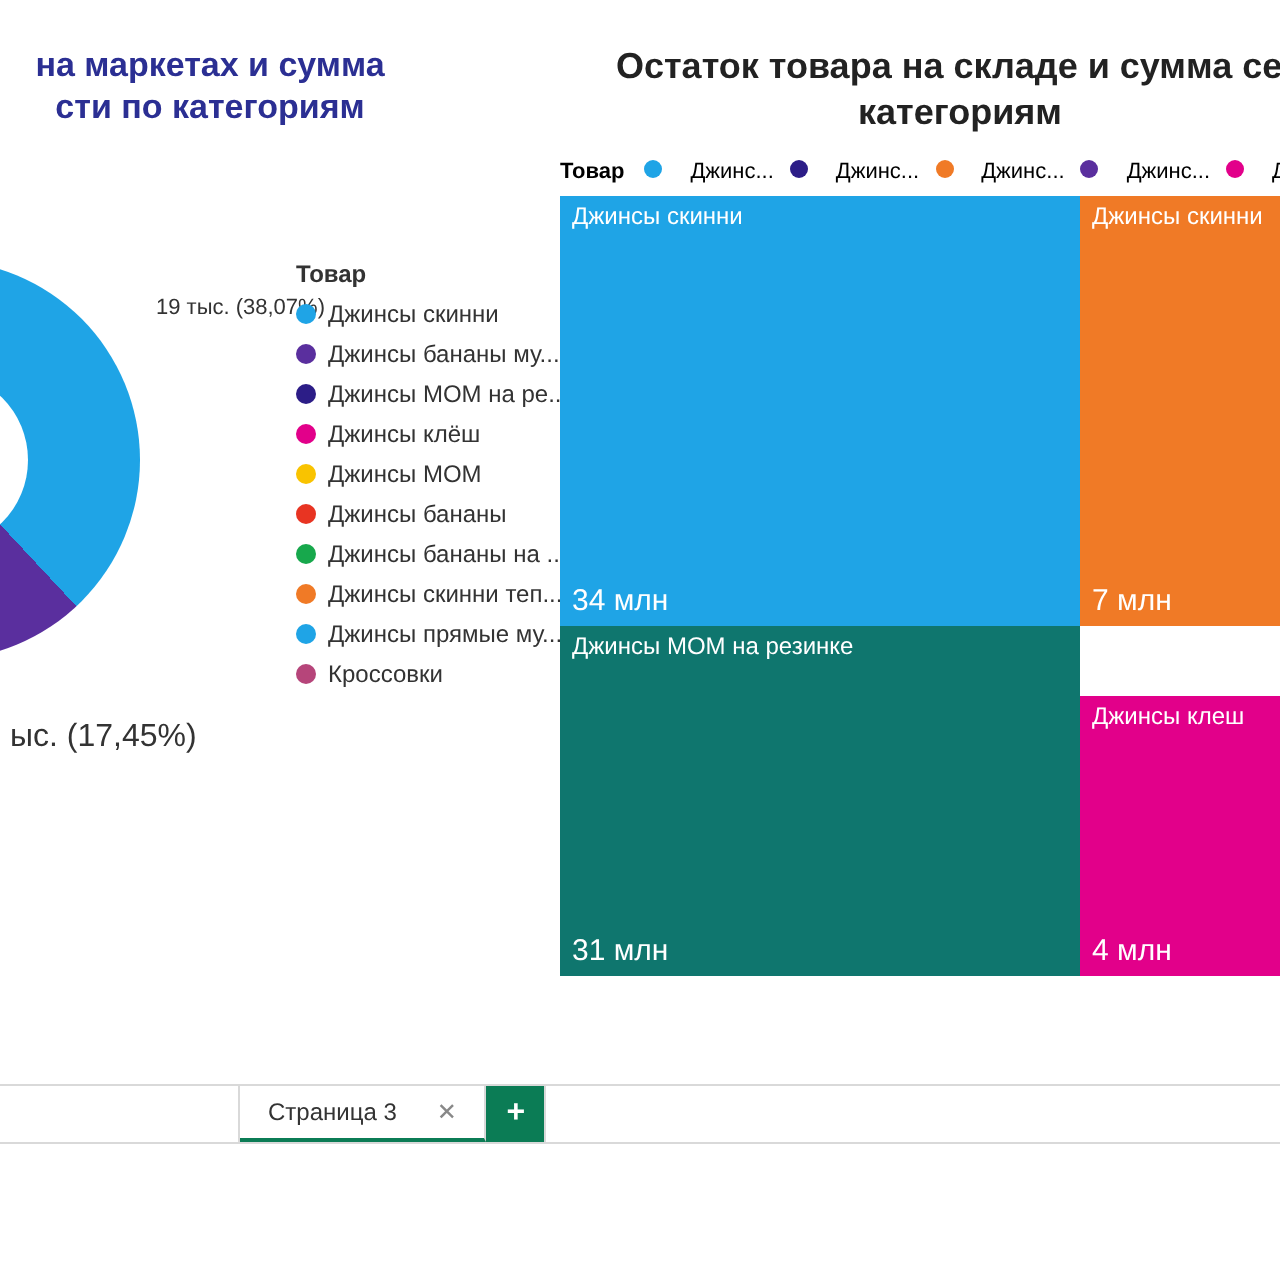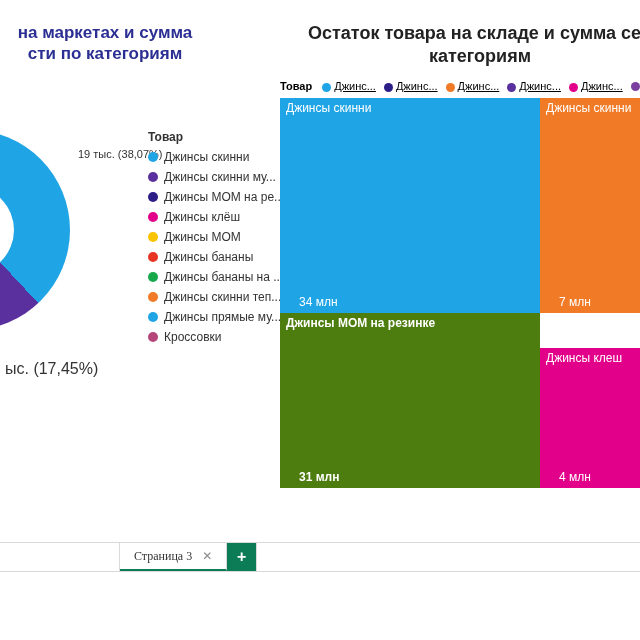--- a/index.html
+++ b/index.html
@@ -29,36 +29,36 @@
   
   .legend { position: absolute; top: 130px; left: 148px; font-size: 12px; color: #333; }
   .legend .hdr { font-weight: 600; margin-bottom: 6px; }
   .legend-row { display:flex; align-items:center; gap:6px; margin-bottom:6px; }
   .swatch { width:10px; height:10px; border-radius:50%; flex:0 0 10px; }
 
   
   .tm-legend { position:absolute; top:80px; left:280px; display:flex; gap:8px; align-items:center; font-size:11px; }
   .tm-legend .hdr { font-weight:600; margin-right:2px; }
   .tm-legend .dot { width:9px; height:9px; border-radius:50%; display:inline-block; }
-  .tm-legend .pair { display:flex; align-items:flex-end; gap:3px;text-decoration:underline; }
+  .tm-legend .pair { display:flex; align-items:flex-start; gap:14px; }
 
   
   .treemap { position:absolute; top:98px; left:280px; width:360px; height:390px; }
   .cell { position:absolute; color:#fff; font-size:12px; padding:3px 6px; }
-  .cell .val { position:absolute; left:19px; bottom:4px; font-size:12px; }
+  .cell .val { position:absolute; left:6px; bottom:4px; font-size:15px; }
   .c1 { left:0; top:0; width:260px; height:215px; background:#1fa4e6; }
   .c2 { left:260px; top:0; width:100px; height:215px; background:#f07a26; }
-  .c3 { left:0; top:215px; width:260px; height:175px; background:#4d7c0f;font-weight:bold; }
+  .c3 { left:0; top:215px; width:260px; height:175px; background:#0f766e; }
   .c4 { left:260px; top:215px; width:100px; height:35px; background:#fff; }
   .c5 { left:260px; top:250px; width:103px; height:140px; background:#e2008a; }
 
   
   .tabbar { position:absolute; left:0; bottom:68px; height:30px; width:640px; border-top:1px solid #d9d9d9; border-bottom:1px solid #d9d9d9; display:flex; align-items:stretch; background:#fff; }
   .tab-spacer { width:120px; border-right:1px solid #d9d9d9; }
-  .tab { display:flex; align-items:center; gap:10px; padding:0 14px; border-right:1px solid #d9d9d9; font-size:12px; color:#333; background:#fff;font-family:Liberation Serif, serif; }
+  .tab { display:flex; align-items:center; gap:20px; padding:0 14px; border-right:1px solid #d9d9d9; font-size:12px; color:#333; background:#fff; }
   .tab.active { border-bottom:2px solid #0b7c55; }
   .tab .close { color:#888; font-size:12px; }
   .addtab { width:30px; display:flex; align-items:center; justify-content:center; background:#0b7c55; color:#fff; font-size:16px; font-weight:700; border-right:1px solid #d9d9d9; }
 </style>
 </head>
 <body>
 <div class="canvas">
 
   <div class="title-left">на маркетах и сумма<br>сти по категориям</div>
   <div class="title-right">Остаток товара на складе и сумма себ<br>категориям</div>
@@ -70,21 +70,21 @@
   <div class="donut-label-b">ыс. (17,45%)</div>
 
   <div class="legend">
     <div class="hdr">Товар</div>
     <div class="legend-row">
         <span class="swatch" style="background:#1fa4e6"></span>
         <span>Джинсы скинни</span>
       </div>
     <div class="legend-row">
         <span class="swatch" style="background:#5a2f9e"></span>
-        <span>Джинсы скинни му...</span>
+        <span>Джинсы бананы му...</span>
       </div>
     <div class="legend-row">
         <span class="swatch" style="background:#2c1d87"></span>
         <span>Джинсы MOM на ре...</span>
       </div>
     <div class="legend-row">
         <span class="swatch" style="background:#e2008a"></span>
         <span>Джинсы клёш</span>
       </div>
     <div class="legend-row">

